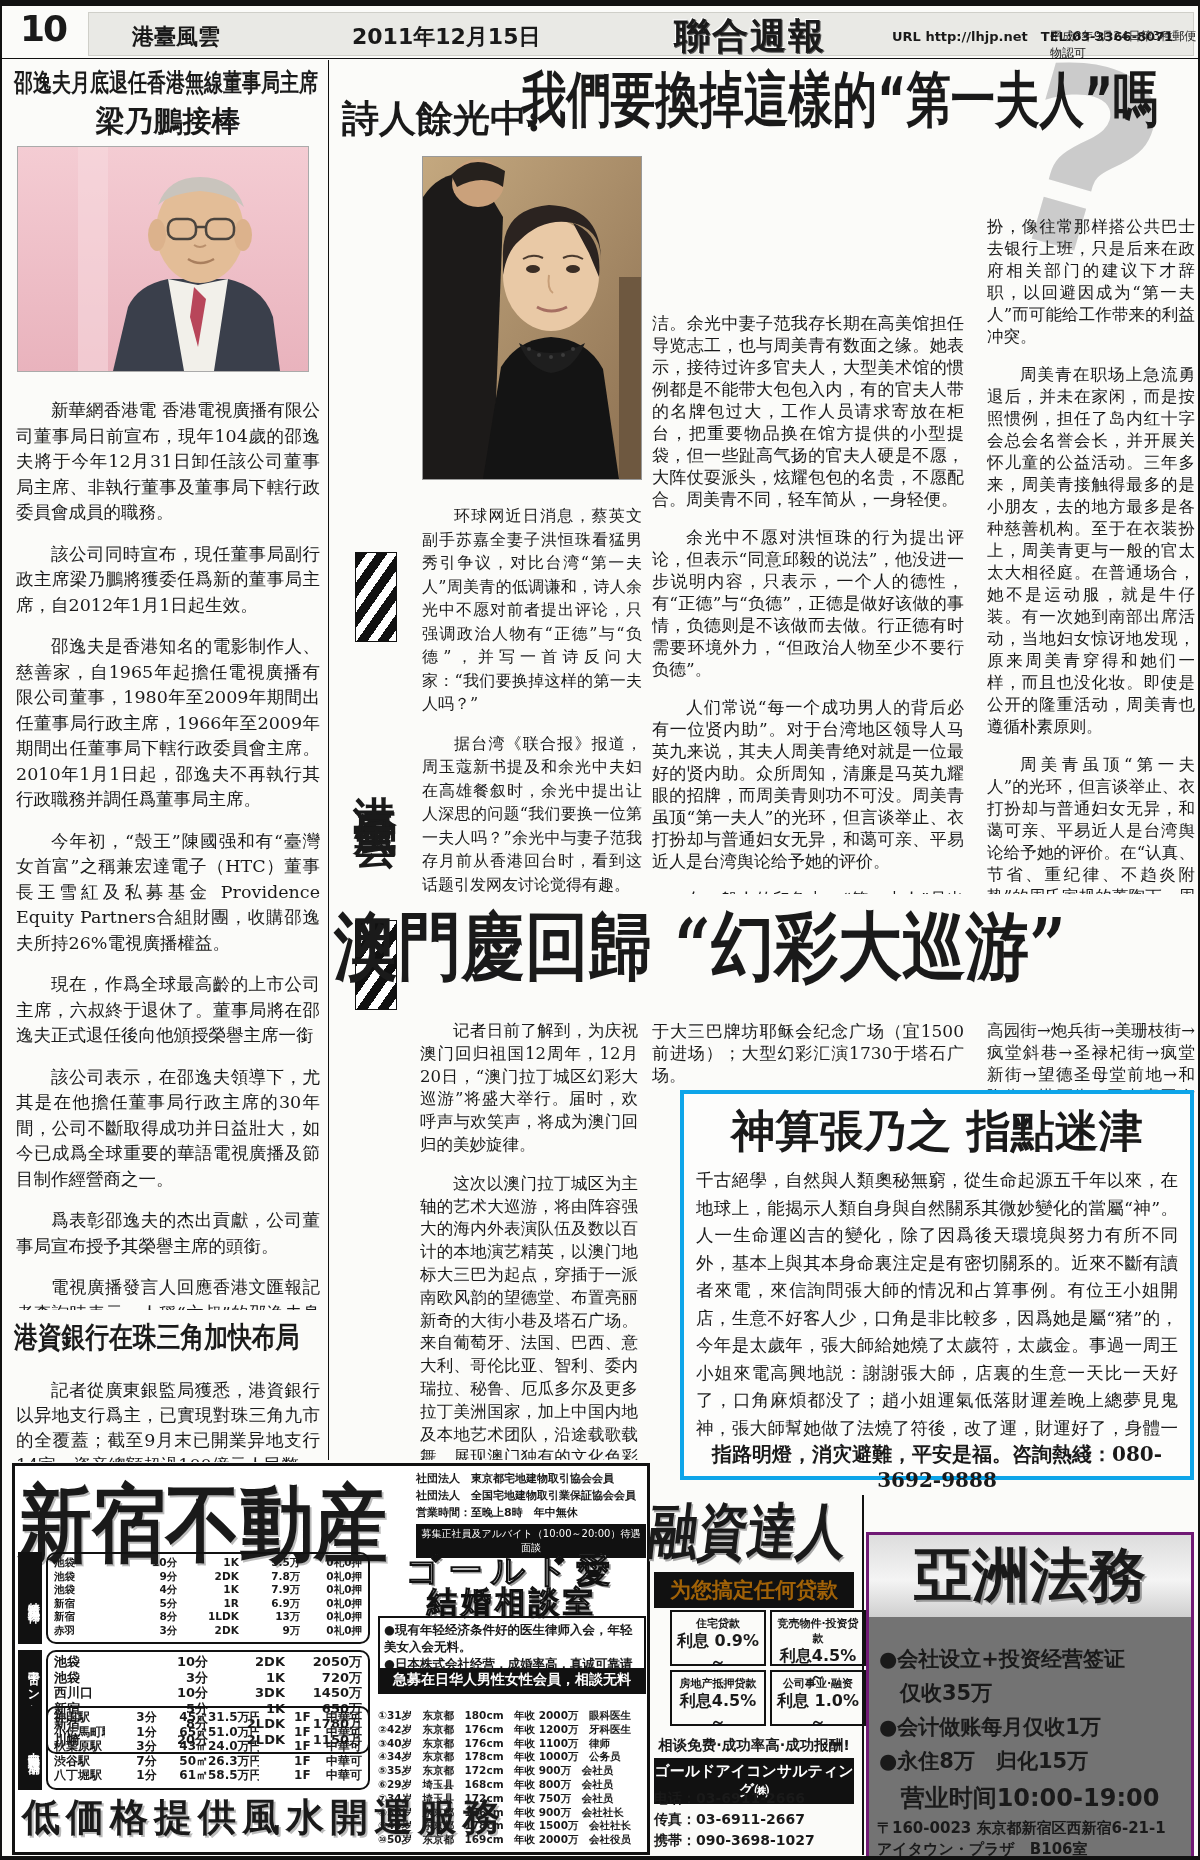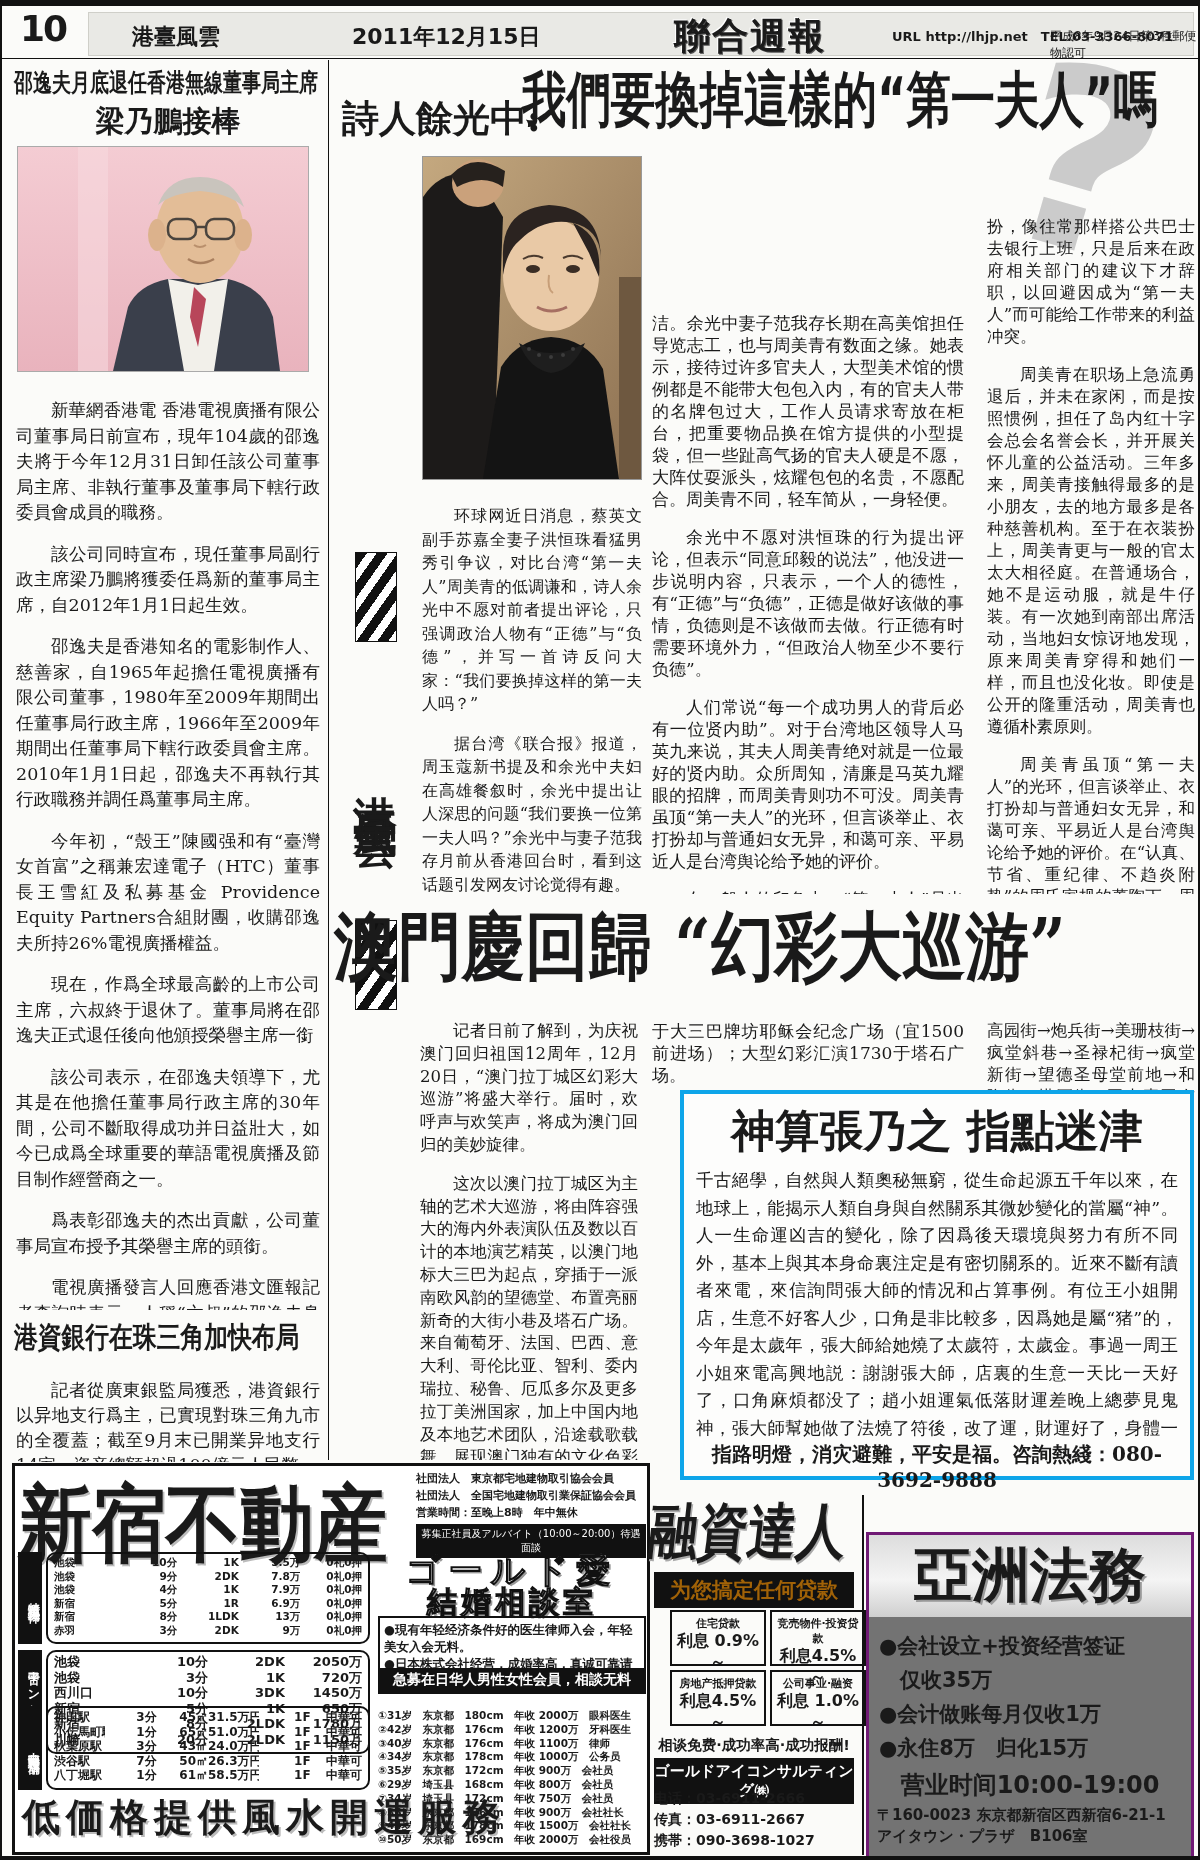--- a/index.html
+++ b/index.html
@@ -119,21 +119,21 @@
              font-family:"DejaVu Sans",sans-serif;}
   #loan-company{left:652px;top:1758px;width:200px;background:#111;color:#fff;text-align:center;
                 font-size:15px;font-weight:700;padding:4px 0;font-family:"DejaVu Sans",sans-serif;}
   #loan-contacts{left:652px;top:1788px;width:200px;font-size:14px;font-weight:900;line-height:21px;
                  font-family:"DejaVu Sans",sans-serif;}
 
   #asia-box{left:864px;top:1532px;width:328px;height:367px;border:3px solid #701a75;background:#737373;}
   #asia-title{background:linear-gradient(#ddd,#f4f4f4 55%,#cfcfcf);text-align:center;font-size:58px;
               font-weight:900;font-family:"DejaVu Sans",sans-serif;padding:2px 0;
               text-shadow:2px 2px 0 #999;}
-  #asia-bullets{padding:12px 10px 0 10px;font-size:21px;font-weight:900;line-height:34px;
+  #asia-bullets{padding:25px 10px 0 10px;font-size:21px;font-weight:900;line-height:34px;
                 font-family:"DejaVu Sans",sans-serif;}
   #asia-hours{text-align:center;font-size:24px;font-weight:900;margin-top:4px;
               font-family:"DejaVu Sans",sans-serif;}
   #asia-addr{padding:4px 8px;font-size:15px;font-weight:700;line-height:21px;
              font-family:"DejaVu Sans",sans-serif;}
   #bottom-rule{left:0;top:1856px;width:1200px;height:4px;background:#111;}
 </style>
 </head>
 <body>
 

